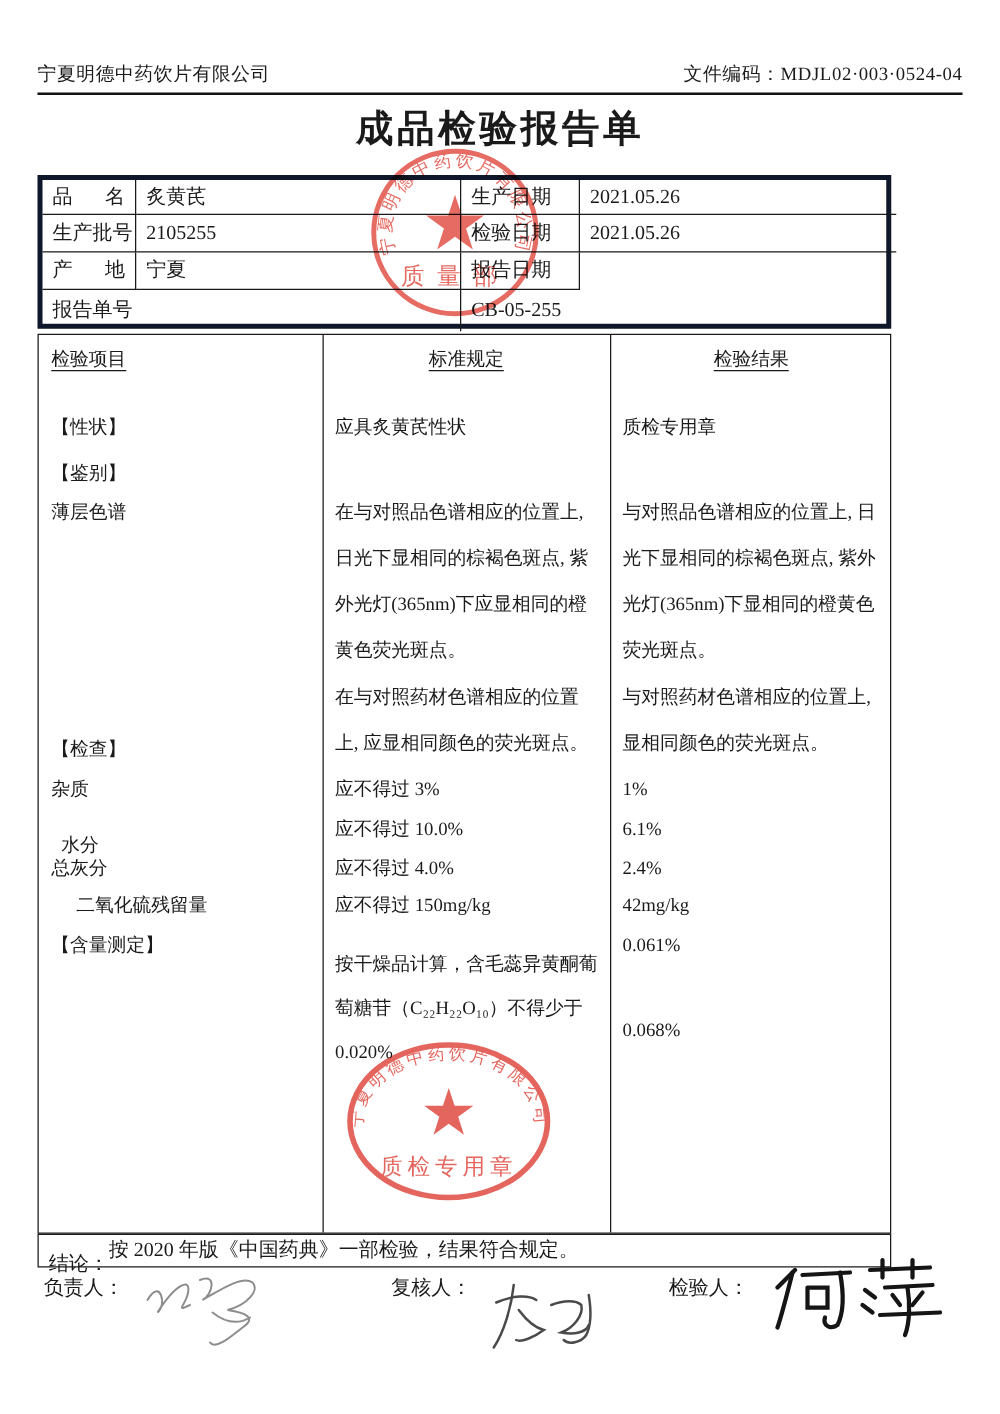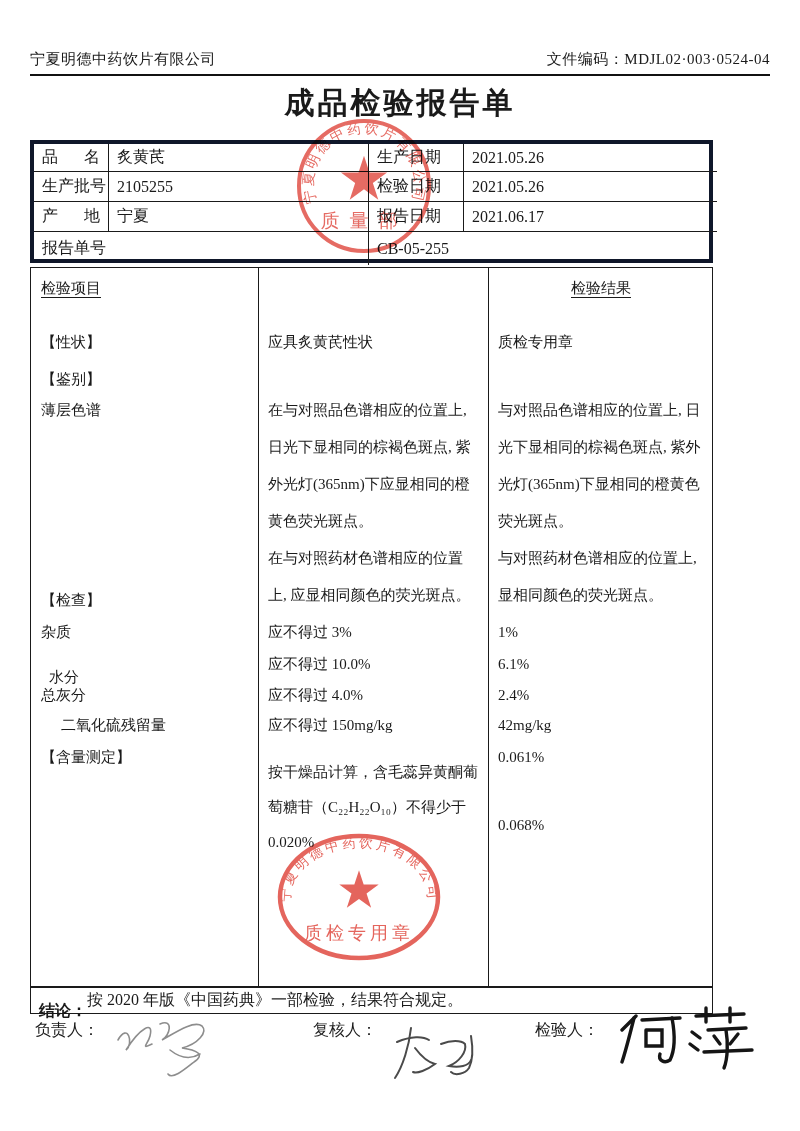--- a/index.html
+++ b/index.html
@@ -57,31 +57,31 @@
     <div class="ic">生产批号</div>
     <div class="ic">2105255</div>
     <div class="ic">检验日期</div>
     <div class="ic last-col">2021.05.26</div>
 
     <div class="ic">
         <span class="jl">产地</span>
       </div>
     <div class="ic">宁夏</div>
     <div class="ic">报告日期</div>
-    <div class="ic last-col">2021.06.17</div>
 
     <div class="ic last-row span2">报告单号</div>
     <div class="ic last-row last-col span2b" style="border-right:none;">CB-05-255</div>
   </div>
 
   <div class="main-table">
     <div class="vline" style="left:227px;"></div>
     <div class="vline" style="left:457px;"></div>
 
     <div class="cell colhead" style="left:10px;top:9px;">检验项目</div>
+    <div class="cell colhead" style="left:227px;top:9px;width:230px;text-align:center;">标准规定</div>
     <div class="cell colhead" style="left:457px;top:9px;width:226px;text-align:center;">检验结果</div>
 
     <div class="cell" style="left:10px;top:63px;">【性状】</div>
     <div class="cell" style="left:237px;top:63px;">应具炙黄芪性状</div>
     <div class="cell" style="left:467px;top:63px;">质检专用章</div>
 
     <div class="cell" style="left:10px;top:100px;">【鉴别】</div>
 
     <div class="cell" style="left:10px;top:131px;">薄层色谱</div>
     <div class="cell flow" style="left:237px;top:124px;width:213px;">
@@ -113,21 +113,21 @@
 
     <div class="cell" style="left:10px;top:478px;">【含量测定】</div>
     <div class="cell assayflow" style="left:237px;top:472px;width:213px;">
       <p>按干燥品计算，含毛蕊异黄酮葡萄糖苷（C₂₂H₂₂O₁₀）不得少于 0.020%</p>
     </div>
     <div class="cell" style="left:467px;top:478px;">0.061%</div>
     <div class="cell" style="left:467px;top:546px;">0.068%</div>
   </div>
 
   <div class="conclusion">
-    <span style="font-weight:bold;margin-top:21px;">结论：</span>
+    <span style="font-weight:normal;margin-top:21px;">结论：</span>
     <span>按 2020 年版《中国药典》一部检验，结果符合规定。</span>
   </div>
 
   <div class="sig-label" style="left:35px;top:1020px;">负责人：</div>
   <div class="sig-label" style="left:313px;top:1020px;">复核人：</div>
   <div class="sig-label" style="left:535px;top:1020px;">检验人：</div>
   <span class="sr" style="left:650px;top:1020px;">何萍</span>
 
   <svg class="abs" style="left:110px;top:1010px;" width="120" height="78" viewBox="0 0 120 78">
     <g fill="none" stroke="#8d8d8d" stroke-width="1.6" stroke-linecap="round">

